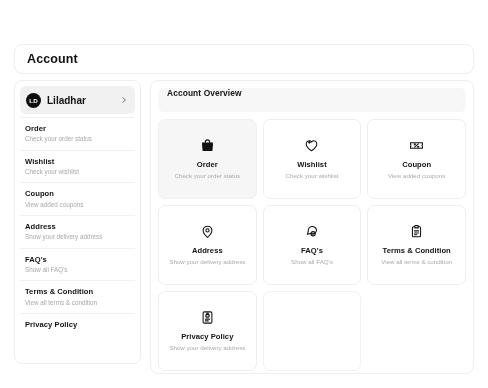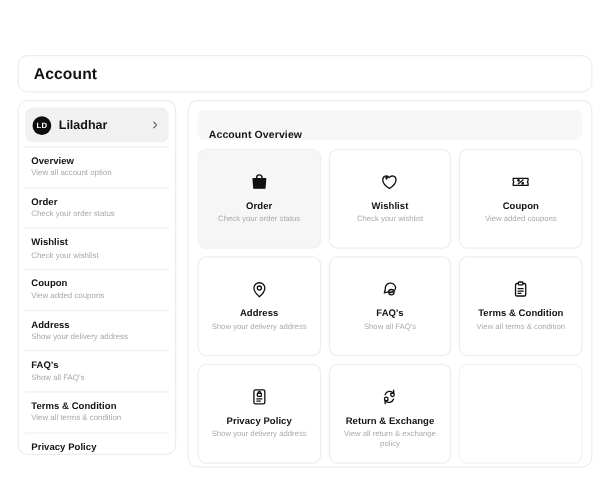--- a/index.html
+++ b/index.html
@@ -113,21 +113,21 @@
     border: 1px solid #ededf0;
     border-radius: 8px;
     background: #ffffff;
     padding: 7px;
   }
   .overview-bar {
     height: 24px;
     background: #f7f7f8;
     border-radius: 6px;
     display: flex;
-    align-items: flex-end;
+    align-items: flex-start;
     padding-left: 9px;
     margin-bottom: 7px;
   }
   .overview-title {
     font-size: 8.4px;
     font-weight: 700;
     color: #151515;
     letter-spacing: .1px;
   }
 
@@ -190,24 +190,20 @@
       <span class="avatar">LD</span>
       <span class="profile-name">Liladhar</span>
       <span class="chev">
         <svg viewBox="0 0 24 24" fill="none" stroke="currentColor" stroke-width="2.4" stroke-linecap="round" stroke-linejoin="round">
             <polyline points="9 5 16 12 9 19"></polyline>
           </svg>
       </span>
     </div>
 
     <div class="nav-item">
-      <div class="nav-label">Overview</div>
-      <div class="nav-sub">View all account option</div>
-    </div>
-    <div class="nav-item">
       <div class="nav-label">Order</div>
       <div class="nav-sub">Check your order status</div>
     </div>
     <div class="nav-item">
       <div class="nav-label">Wishlist</div>
       <div class="nav-sub">Check your wishlist</div>
     </div>
     <div class="nav-item">
       <div class="nav-label">Coupon</div>
       <div class="nav-sub">View added coupons</div>
@@ -315,33 +311,19 @@
             <rect x="5" y="3" width="14" height="18" rx="2"></rect>
             <rect x="9.4" y="7.4" width="5.2" height="4" rx="1"></rect>
             <path d="M10.6 7.4V6.3a1.4 1.4 0 0 1 2.8 0v1.1"></path>
             <path d="M8.8 14.6h6.4M8.8 17.4h4.4"></path>
           </svg>
         </span>
         <div class="card-title">Privacy Policy</div>
         <div class="card-sub">Show your delivery address</div>
       </div>
 
-      <div class="card">
-        <span class="card-icon">
-          <svg viewBox="0 0 24 24" fill="none" stroke="currentColor" stroke-width="1.7" stroke-linecap="round" stroke-linejoin="round">
-            <path d="M6.5 9.2A6.5 6.5 0 0 1 17 6.6"></path>
-            <polyline points="17.4 3.4 17.6 7 14 7.2"></polyline>
-            <path d="M17.5 14.8A6.5 6.5 0 0 1 7 17.4"></path>
-            <polyline points="6.6 20.6 6.4 17 10 16.8"></polyline>
-            <circle cx="8" cy="14.6" r="2.3"></circle>
-            <circle cx="16" cy="9.4" r="2.3"></circle>
-          </svg>
-        </span>
-        <div class="card-title">Return &amp; Exchange</div>
-        <div class="card-sub">View all return &amp; exchange policy</div>
-      </div>
 
       <div class="card empty"></div>
 
     </div>
   </div>
 
 </div>
 
 </body></html>

